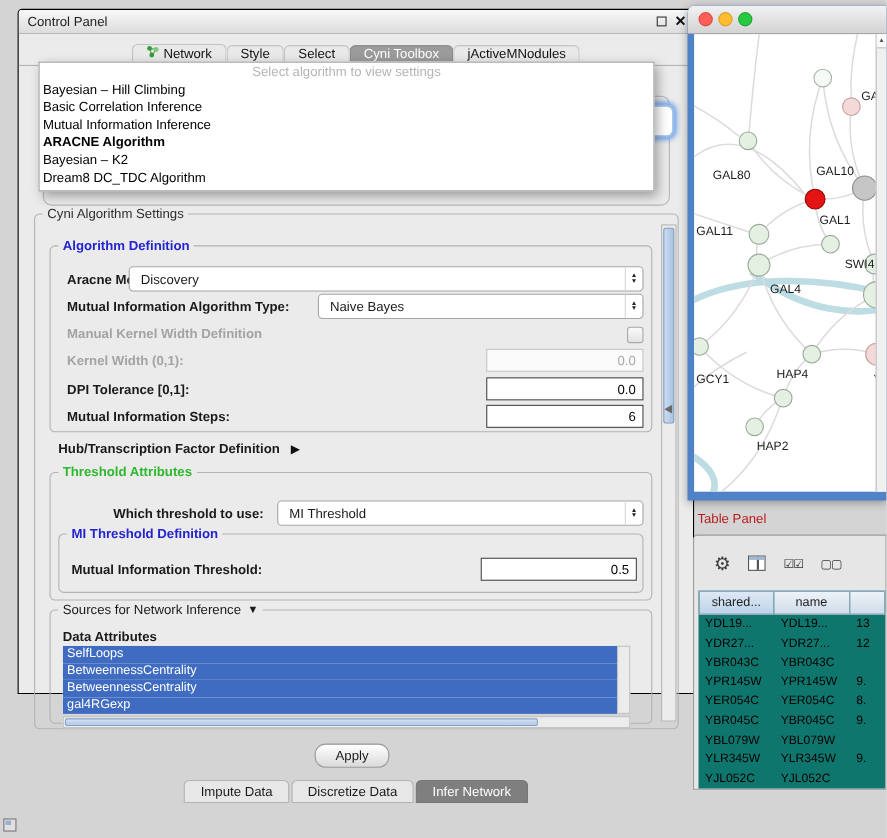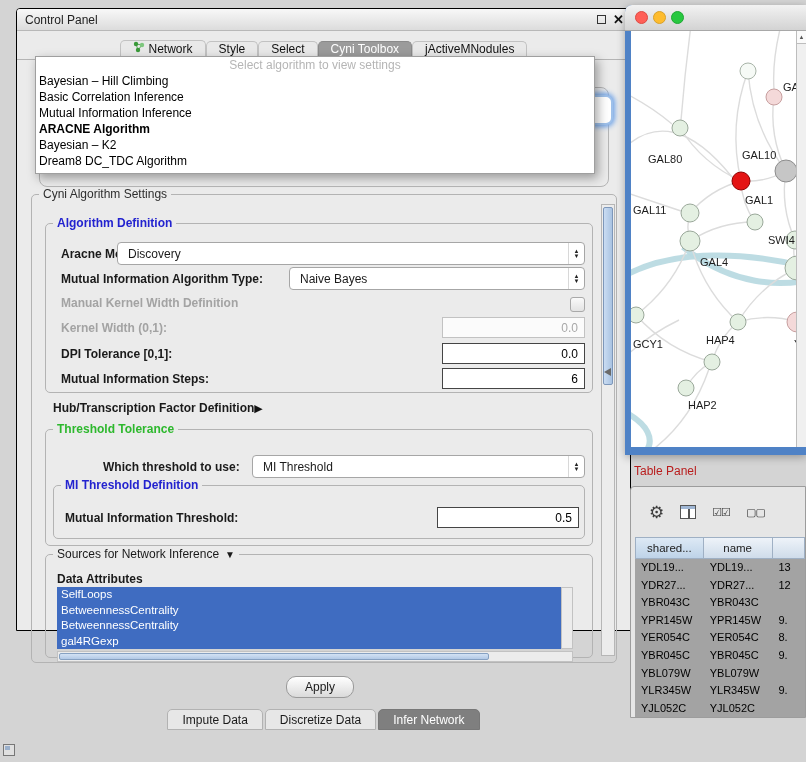--- a/index.html
+++ b/index.html
@@ -54,21 +54,21 @@
   .combo .cval{padding-left:10px;flex:1;white-space:nowrap;overflow:hidden}
   .combo .carr{width:16px;height:100%;display:flex;flex-direction:column;align-items:center;justify-content:center;font-size:6px;line-height:5px;color:#222;border-left:1px solid #d8d8d8}
   .combo .carr:before{content:"▲"}
   .combo .carr:after{content:"▼"}
 
   .tfield{position:absolute;height:21px;background:#fff;border:1px solid #454545;text-align:right;padding:0 6px 0 0;font-family:"Liberation Sans",sans-serif;font-size:12px;color:#000}
   #fld-kernel{left:425px;top:308px;width:143px;color:#a8a8a8;border:1px solid #c2c2c2;background:#fbfbfb}
   #fld-dpi{left:425px;top:334px;width:143px}
   #fld-steps{left:425px;top:359px;width:143px}
 
-  #hub-row{position:absolute;left:36px;top:392px;display:flex;align-items:center;}
+  #hub-row{position:absolute;left:36px;top:392px;display:flex;align-items:center;gap:10px}
   #hub-label{font-weight:bold}
   #hub-arrow{font-size:11px;color:#111}
 
   #thr-group{left:28px;top:420px;width:548px;height:117px}
   #thr-title{left:36px;top:413px;color:var(--title_green,#2db82d);font-weight:bold}
   #lbl-which{left:86px;top:451px}
   #combo-which{left:235px;top:446px;width:333px}
   #mit-group{left:36px;top:476px;width:532px;height:54px}
   #mit-title{left:44px;top:469px;color:var(--title_blue,#2323cf);font-weight:bold}
   #lbl-mit{left:48px;top:502px}
@@ -112,21 +112,21 @@
 
   
   #table-title{position:absolute;left:634px;top:464px;color:#b91c1c}
   #table-panel{position:absolute;left:630px;top:486px;width:176px;height:232px;background:#e6e6e6;border:1px solid #9c9c9c;border-radius:4px 0 0 0;overflow:hidden}
   #tp-toolbar{position:absolute;left:0;top:8px;width:100%;height:34px;display:flex;align-items:center;gap:16px;padding-left:18px}
   #gear-icon{font-size:17px;color:#3c3c3c}
   #cols-icon{width:16px;height:14px;border:1.5px solid #555;background:#fff;position:relative}
   #cols-icon:before{content:"";position:absolute;left:50%;top:0;bottom:0;width:1.5px;background:#555}
   #cols-icon:after{content:"";position:absolute;left:0;right:0;top:0;height:3px;background:#9fb6d4}
   .pair-icon{font-size:11px;letter-spacing:-1px;color:#333}
-  #tp-table{position:absolute;left:4px;top:50px;right:0;bottom:0;background:#a3a3a3}
+  #tp-table{position:absolute;left:4px;top:50px;right:0;bottom:0;background:#0f766e}
   #table-header{display:flex;height:22px}
   .hcell{border:1px solid #9fb0c4;border-left:none;background:linear-gradient(#eef3f9,#cfdcea);font-size:11.5px;display:flex;align-items:center;justify-content:center;color:#222;overflow:hidden}
   .hcell.c1{border-left:1px solid #9fb0c4;background:linear-gradient(#dde9f5,#bed3e8)}
   .trow{display:flex;height:17.6px}
   .tcell{font-size:11px;padding:2px 0 0 6px;white-space:nowrap;overflow:hidden;color:#000}
   .c1{width:72px}.c2{width:72px}.c3{width:34px}
 
   
   #collapse-arrow{position:absolute;left:604px;top:368px;width:0;height:0;border-right:7px solid #6a6a6a;border-top:4px solid transparent;border-bottom:4px solid transparent}
   #float-panel-icon{position:absolute;left:3px;top:744px;width:12px;height:12px;border:1px solid #777;background:#e0e0e0}
@@ -215,21 +215,21 @@
 
     <span id="lbl-steps" class="flabel">Mutual Information Steps:</span>
     <input id="fld-steps" class="tfield" value="6" style="">
 
     <div id="hub-row">
       <span id="hub-label">Hub/Transcription Factor Definition</span>
       <span id="hub-arrow">▶</span>
     </div>
 
     <div id="thr-group" class="group"></div>
-    <span id="thr-title" class="group-title">Threshold Tolerance</span>
+    <span id="thr-title" class="group-title">Threshold Attributes</span>
 
     <span id="lbl-which" class="flabel">Which threshold to use:</span>
     <div id="combo-which" class="combo">
       <span class="cval">MI Threshold</span>
       <span class="carr"></span>
     </div>
 
     <div id="mit-group" class="group"></div>
     <span id="mit-title" class="group-title">MI Threshold Definition</span>
     <span id="lbl-mit" class="flabel">Mutual Information Threshold:</span>

